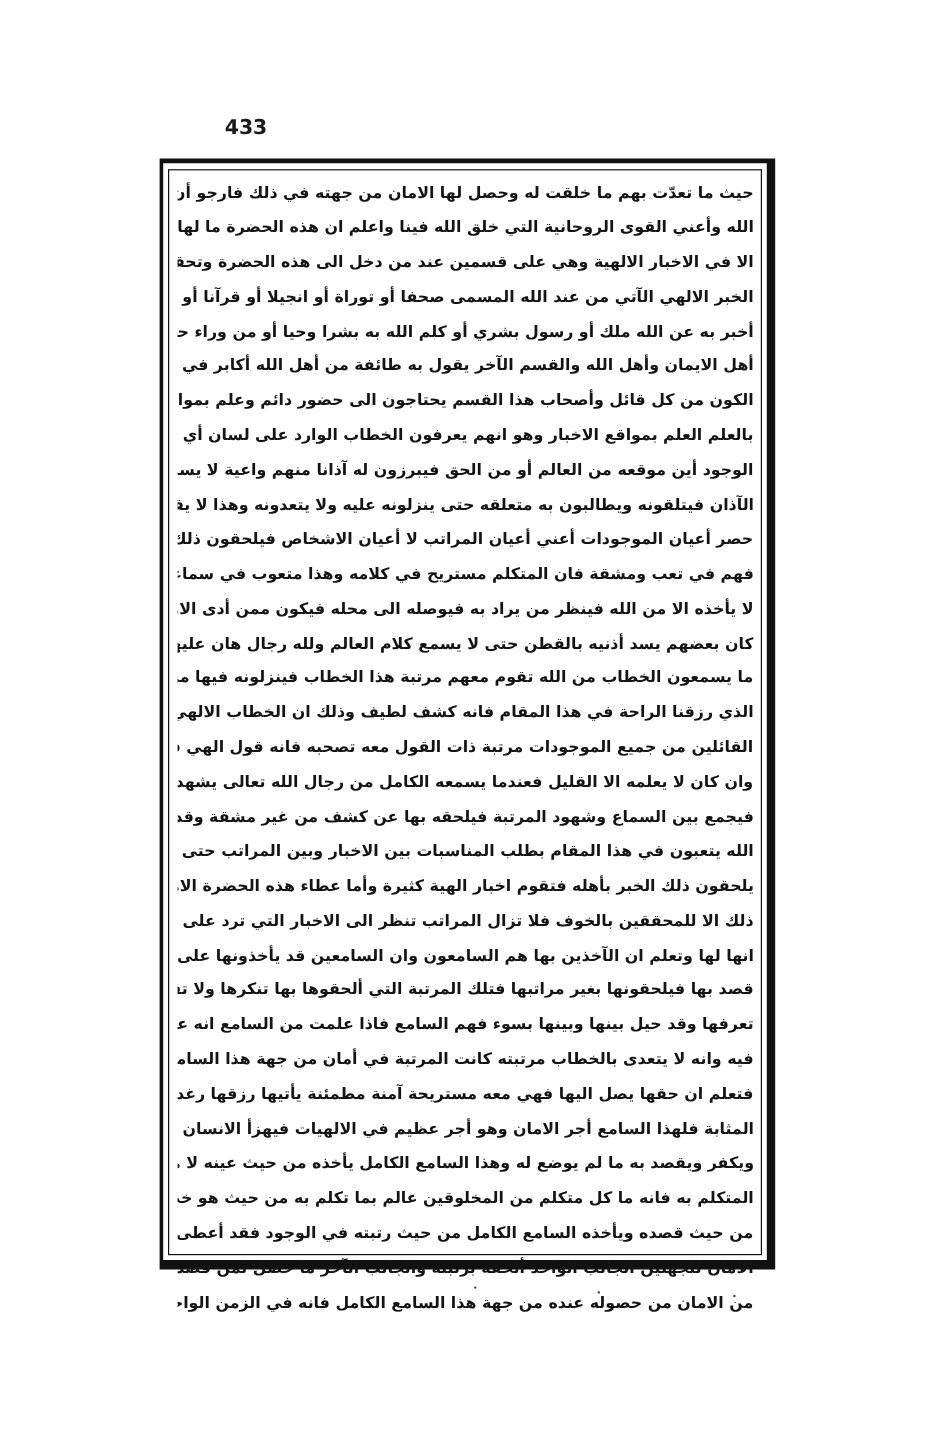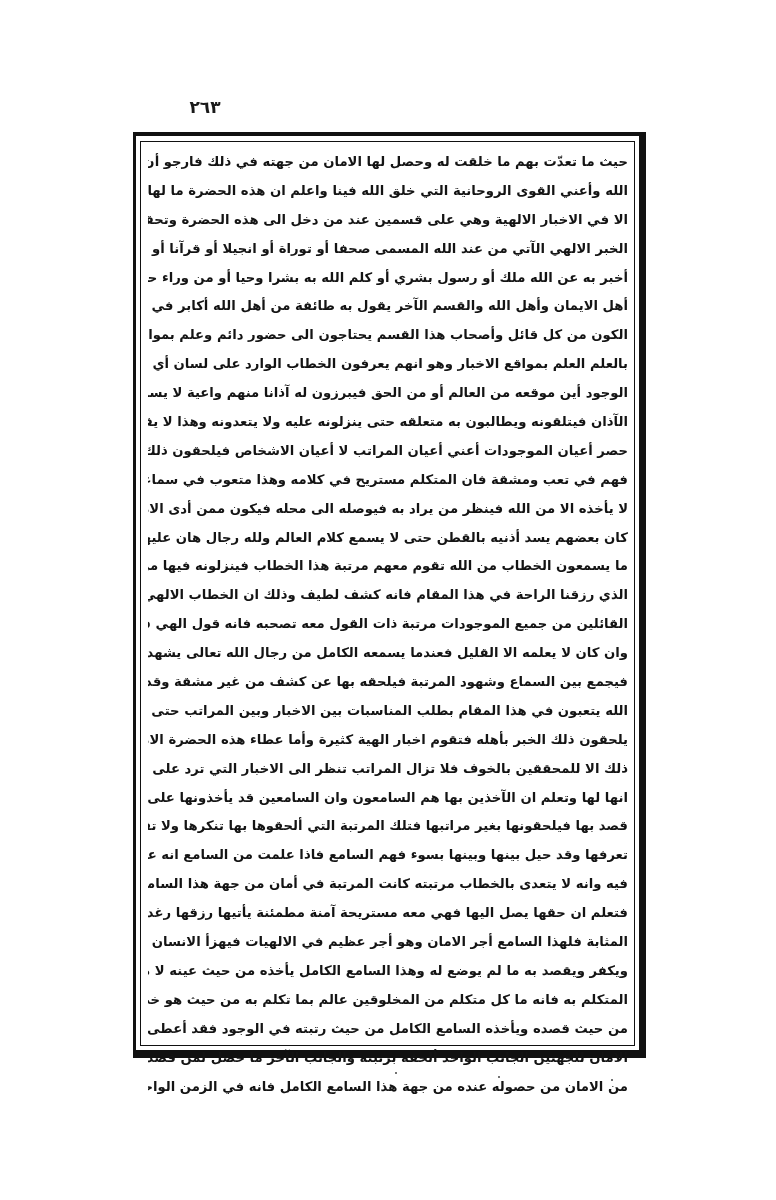--- a/index.html
+++ b/index.html
@@ -76,21 +76,21 @@
       position: absolute;
       width: 2px;
       height: 2px;
       background: #444;
       border-radius: 50%;
     }
   </style>
 </head>
 <body>
 
-<div class="page-number">٢٦٣</div>
+<div class="page-number">433</div>
 
 <div class="frame-outer">
   <div class="frame-inner">
     <div class="text-block" id="text-block">
       <span class="line">حيث ما تعدّت بهم ما خلقت له وحصل لها الامان من جهته في ذلك فارجو أن تشكرني عند</span>
       <span class="line">الله وأعني القوى الروحانية التي خلق الله فينا  واعلم ان هذه الحضرة ما لها في الكون سلطان</span>
       <span class="line">الا في الاخبار الالهية وهي على قسمين عند من دخل الى هذه الحضرة وتحقق بها القسم الواحد</span>
       <span class="line">الخبر الالهي الآتي من عند الله المسمى صحفا أو توراة أو انجيلا أو قرآنا أو زبورا وكل خبر</span>
       <span class="line">أخبر به عن الله ملك أو رسول بشري أو كلم الله به بشرا وحيا أو من وراء حجاب هذا الذي عليه</span>
       <span class="line">أهل الايمان وأهل الله والقسم الآخر يقول به طائفة من أهل الله أكابر في كل خبر في</span>

